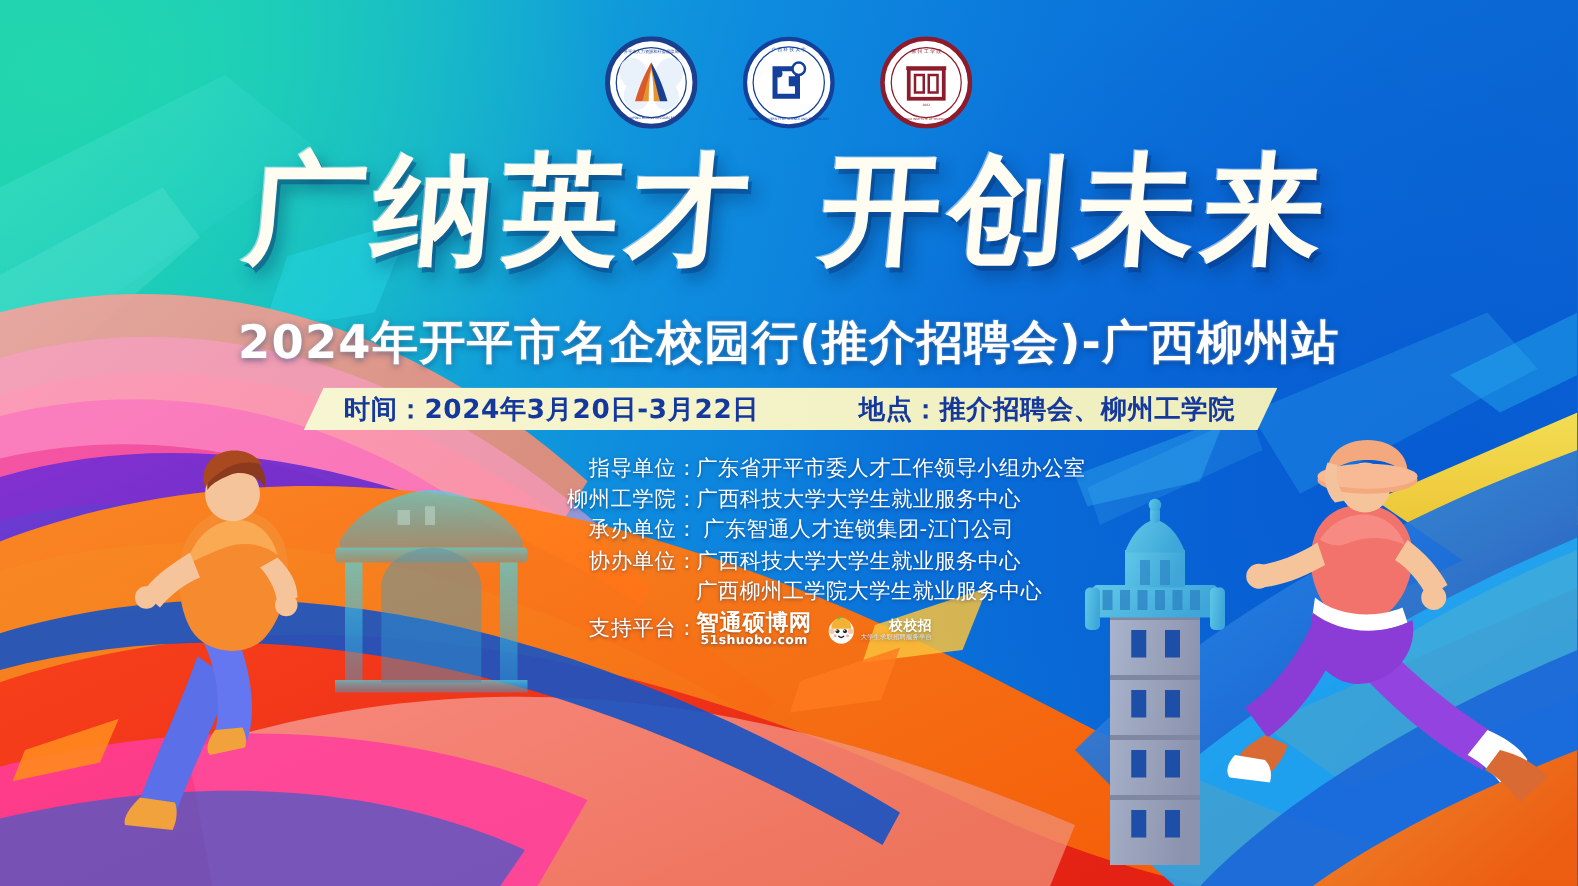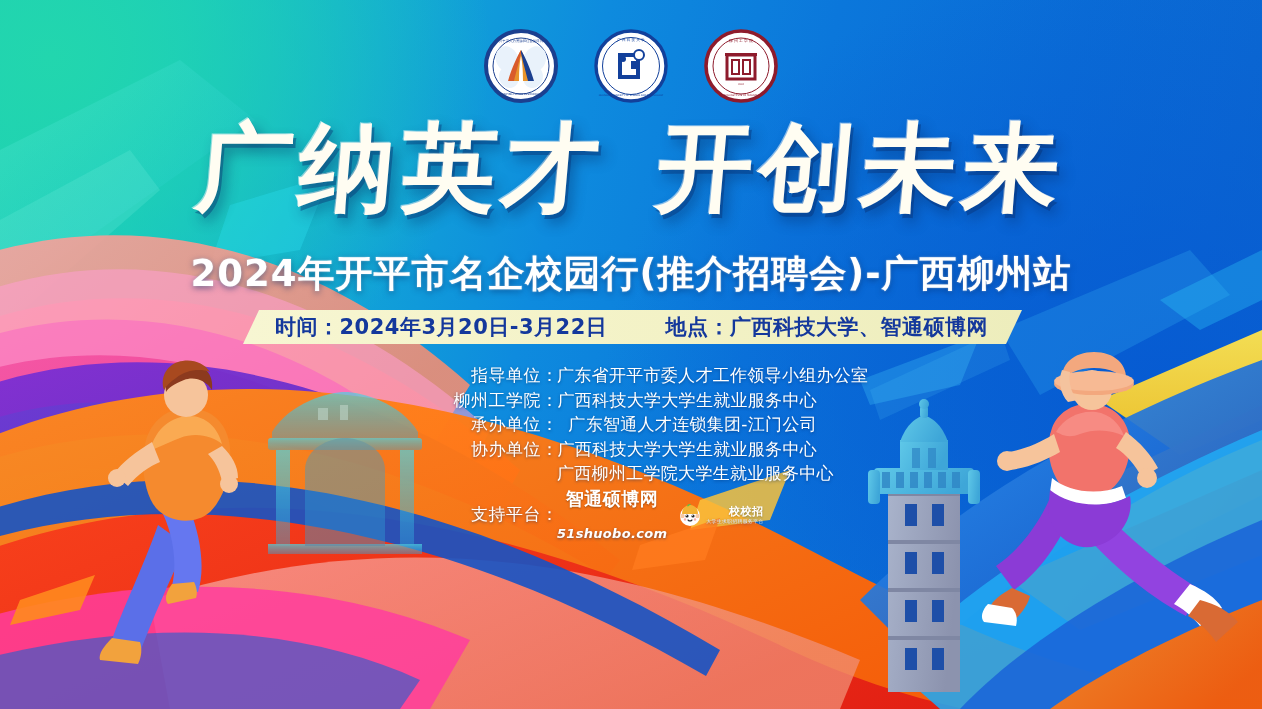--- a/index.html
+++ b/index.html
@@ -70,34 +70,34 @@
   .orgs {
     position:absolute; top:363px; left:0; width:100%; z-index:15;
     display:flex; flex-direction:column; align-items:center;
     font-family:"DejaVu Sans", sans-serif;
     font-size:17px; color:#FFFFFF; line-height:24.5px;
     text-shadow:0 1px 3px rgba(4,38,96,0.55);
   }
   .org-line { display:flex; width:372px; }
   .org-label { width:96px; flex:0 0 96px; text-align:right; letter-spacing:0.5px; }
   .org-sep   { width:16px; flex:0 0 16px; text-align:center; }
-  .org-value { flex:1 1 auto; text-align:right; white-space:nowrap; letter-spacing:0.3px; }
+  .org-value { flex:1 1 auto; text-align:center; white-space:nowrap; letter-spacing:0.3px; }
 
   
   .support-row { display:flex; width:372px; align-items:center; margin-top:4px; }
   .support-logos { display:flex; align-items:center; gap:11px;text-align:right; }
 
   .plat-a { display:flex; flex-direction:column; align-items:center; line-height:1; }
   .plat-a .zw {
     font-family:"DejaVu Sans", sans-serif; font-weight:bold; font-size:18px;
     color:#FFFFFF; letter-spacing:0.5px; text-shadow:0 1px 2px rgba(0,0,0,0.35);
   }
   .plat-a .dom {
-    font-family:"DejaVu Sans", sans-serif; font-weight:bold; font-size:13px;
-    color:#FFFFFF; letter-spacing:0.3px; margin-top:19px;font-style:italic;
+    font-family:"DejaVu Sans", sans-serif; font-weight:bold; font-size:10px;
+    color:#FFFFFF; letter-spacing:0.3px; margin-top:0;
   }
 
   .plat-b { display:flex; align-items:center; gap:4px; }
   .plat-b .mascot { width:24px; height:24px; display:block; }
   .plat-b .txtwrap { display:flex; flex-direction:column; line-height:1; }
   .plat-b .zz {
     font-family:"DejaVu Sans", sans-serif; font-weight:bold; font-size:11px;
     color:#FFFFFF; letter-spacing:0.5px; text-shadow:0 1px 2px rgba(0,0,0,0.3);
   }
   .plat-b .sub { font-family:"DejaVu Sans", sans-serif; font-size:5px; color:#DCE9FF; margin-top:2px; letter-spacing:0.2px; }
@@ -357,21 +357,21 @@
   </div>
 
   <div class="subtitle">2024年开平市名企校园行(推介招聘会)-广西柳州站</div>
 
   <div class="banner">
     <div class="banner-inner">
       <div>
         <span>时间：</span><span>2024年3月20日-3月22日</span>
       </div>
       <div>
-        <span>地点：</span><span>广西科技大学、智通硕博网</span>
+        <span>地点：</span><span>推介招聘会、柳州工学院</span>
       </div>
     </div>
   </div>
 
   <div class="orgs">
 
     <div class="org-line">
       <span class="org-label">指导单位</span>
       <span class="org-sep">：</span>
       <span class="org-value">广东省开平市委人才工作领导小组办公室</span>

